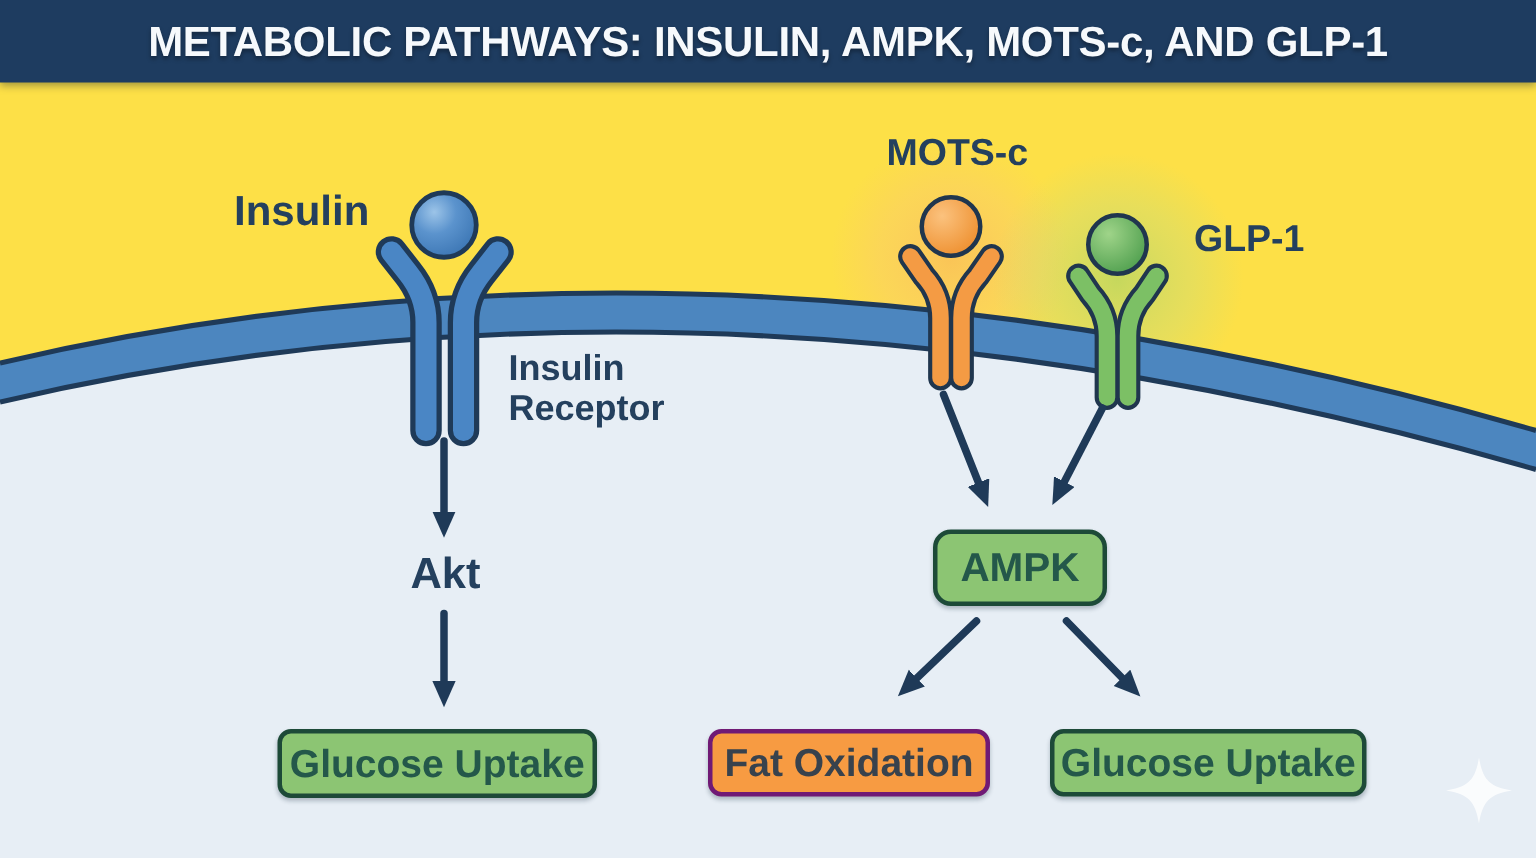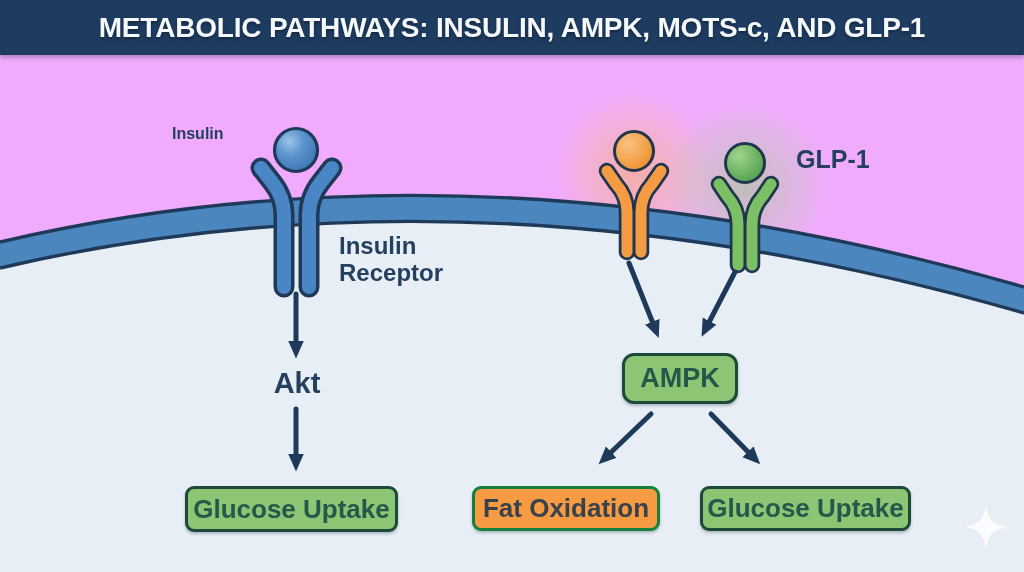--- a/index.html
+++ b/index.html
@@ -1,51 +1,51 @@
 <!DOCTYPE html>
 <html><head>
 <meta charset="utf-8">
 <style>
   html,body{margin:0;padding:0;background:#cfd6dd;}
   #stage{
     position:relative;width:1024px;height:572px;overflow:hidden;
-    background:#f0abfc;
+    background:#fde047;
     font-family:"Liberation Sans",sans-serif;
     -webkit-font-smoothing:antialiased;
   }
   
   #titlebar{
     position:absolute;left:0;top:0;width:1024px;height:55px;
     background:#1e3c60;display:flex;align-items:center;justify-content:center;
     box-shadow:0 2px 5px rgba(10,25,45,.35);z-index:30;
   }
   #titlebar .title{
     color:#f6f9fc;font-weight:bold;font-size:28px;letter-spacing:-.2px;
     white-space:nowrap;text-shadow:0 2px 3px rgba(0,0,0,.35);
   }
   
   #art{position:absolute;left:0;top:0;z-index:5;}
   
   .lbl{
     position:absolute;color:#24405e;font-weight:bold;z-index:20;
     line-height:1.12;
   }
-  #lbl-insulin{left:172px;top:125px;font-size:16px;}
+  #lbl-insulin{left:156px;top:125px;font-size:28px;}
   #lbl-receptor{left:339px;top:233px;font-size:24px;width:128px;}
   #lbl-motsc{left:591px;top:88px;font-size:25px;}
   #lbl-glp1{left:796px;top:145px;font-size:25px;}
   #lbl-akt{left:262px;top:367px;width:70px;text-align:center;font-size:29px;}
   
   .node{
     position:absolute;z-index:20;display:flex;align-items:center;justify-content:center;
     border-radius:9px;font-weight:bold;box-sizing:border-box;
     box-shadow:0 2px 3px rgba(25,45,65,.28);
   }
   .node.green{background:#8cc573;border:3px solid #1d4a38;color:#24584a;}
-  .node.orange{background:#f79b42;border:3px solid #15803d;color:#38424d;}
+  .node.orange{background:#f79b42;border:3px solid #701a75;color:#38424d;}
   #box-ampk{left:622px;top:353px;width:116px;height:51px;font-size:27px;border-radius:12px;}
   #box-glu-left{left:185px;top:486px;width:213px;height:46px;font-size:26px;}
   #box-fat{left:472px;top:486px;width:188px;height:45px;font-size:26px;}
   #box-glu-right{left:700px;top:486px;width:211px;height:45px;font-size:26px;}
 </style>
 </head>
 <body>
 
 <div id="stage">
 
@@ -136,20 +136,21 @@
 
     <path transform="translate(986,527)" d="M0,-22 C2.5,-7 7,-2.5 22,0 C7,2.5 2.5,7 0,22 C-2.5,7 -7,2.5 -22,0 C-7,-2.5 -2.5,-7 0,-22 Z" fill="#ffffff" opacity="0.8"></path>
   </svg>
 
   <header id="titlebar">
     <span class="title">METABOLIC PATHWAYS: INSULIN, AMPK, MOTS-c, AND GLP-1</span>
   </header>
 
   <div class="lbl" id="lbl-insulin">Insulin</div>
   <div class="lbl" id="lbl-receptor">Insulin Receptor</div>
+  <div class="lbl" id="lbl-motsc">MOTS-c</div>
   <div class="lbl" id="lbl-glp1">GLP-1</div>
   <div class="lbl" id="lbl-akt">Akt</div>
 
   <div class="node green" id="box-ampk">AMPK</div>
   <div class="node green" id="box-glu-left">Glucose Uptake</div>
   <div class="node orange" id="box-fat">Fat Oxidation</div>
   <div class="node green" id="box-glu-right">Glucose Uptake</div>
 
 </div>
 

